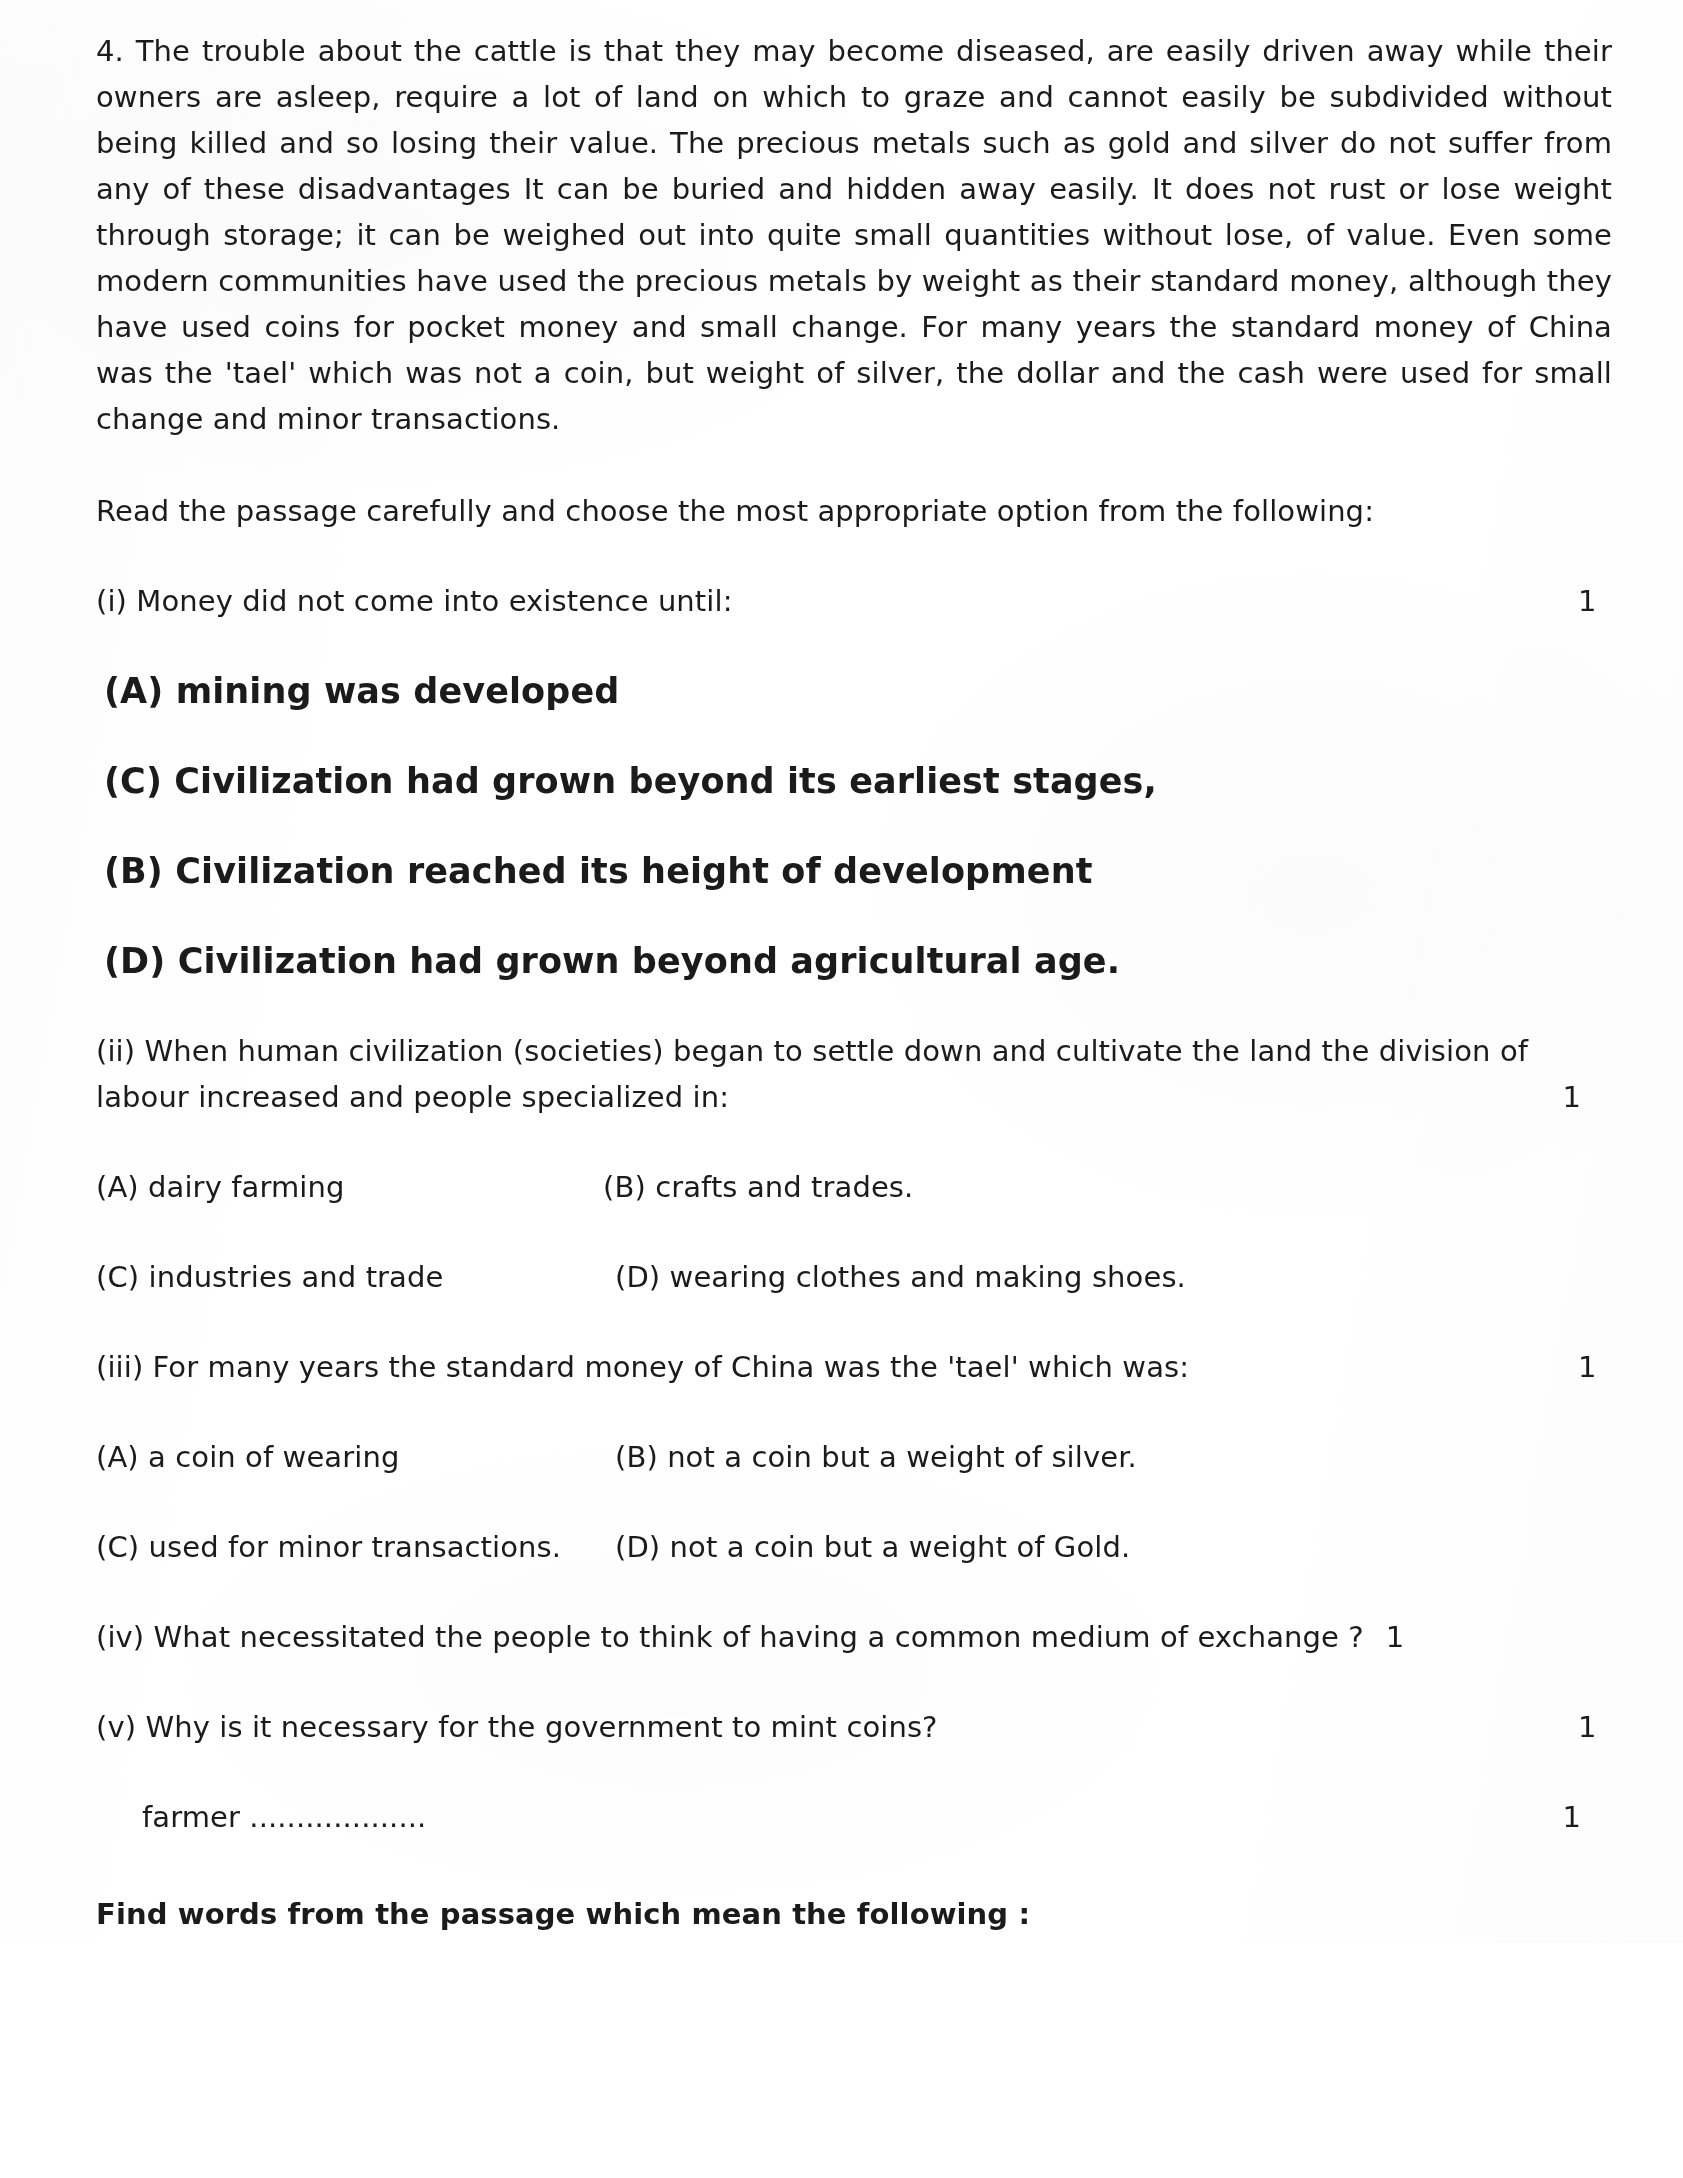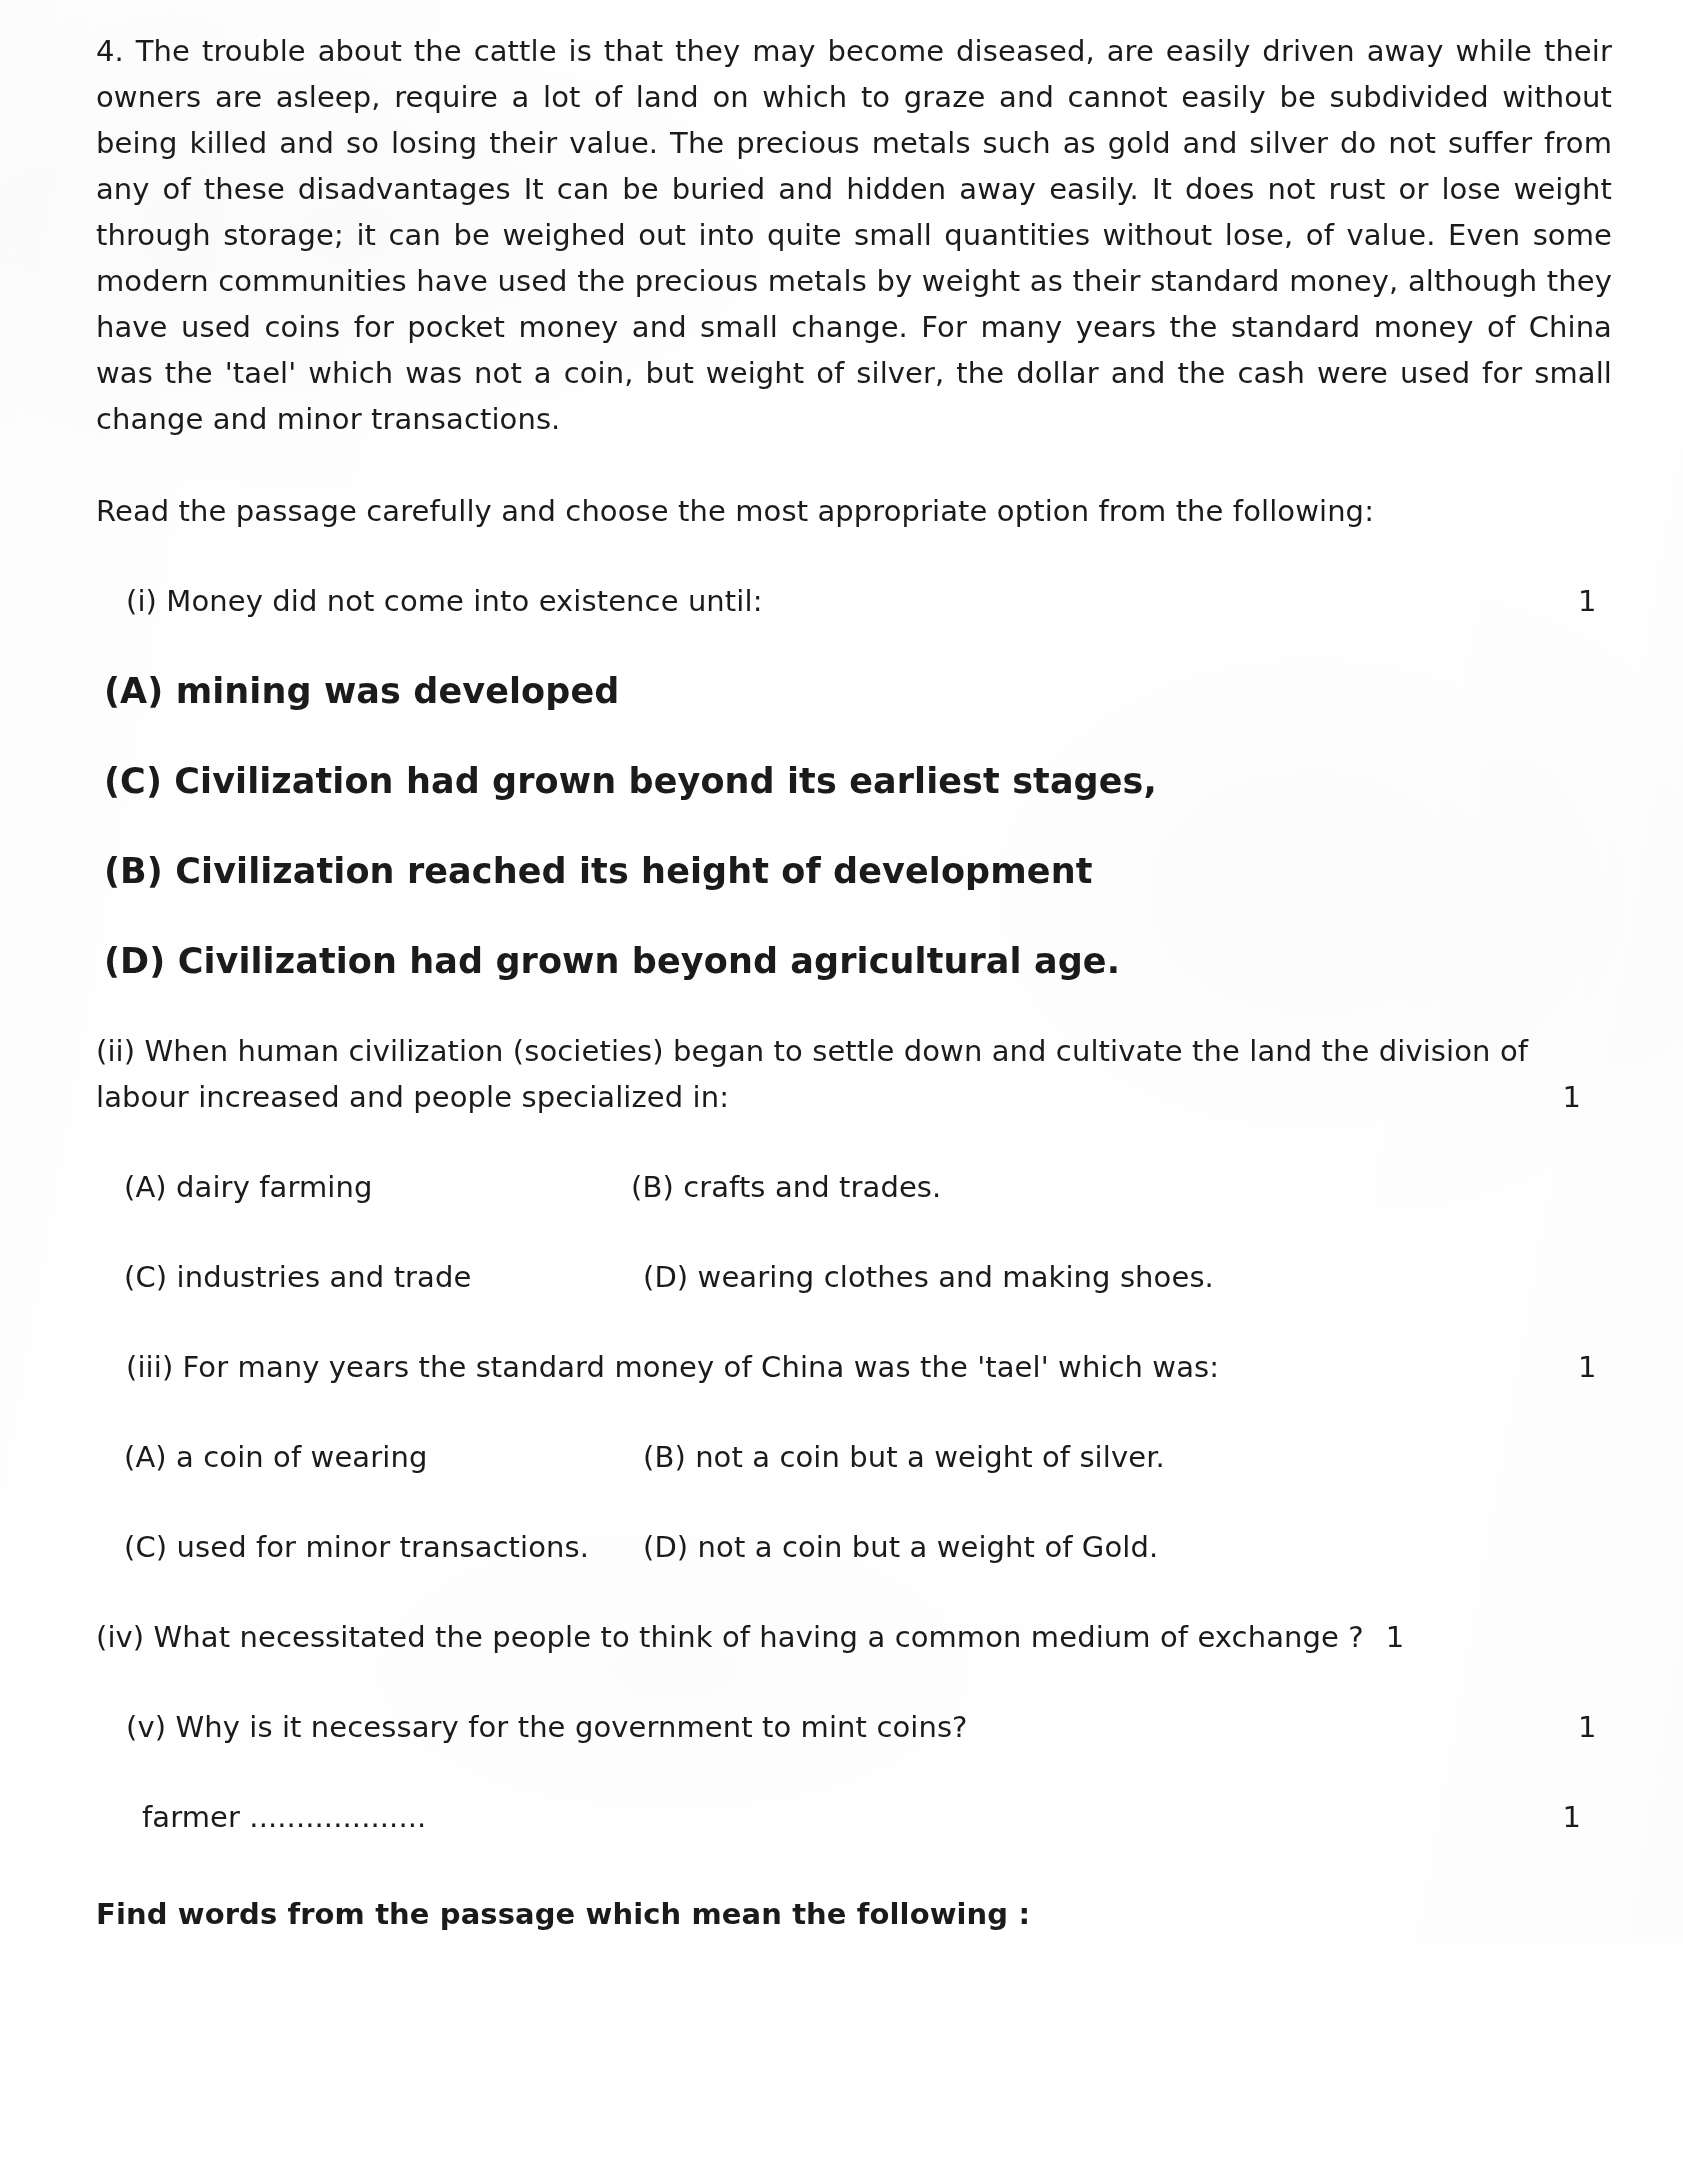--- a/index.html
+++ b/index.html
@@ -62,21 +62,20 @@
     justify-content: space-between;
     font-size: 29px;
     line-height: 46px;
     letter-spacing: 0.1px;
     margin-top: 44px;
     max-width: 1516px;
   }
   .qrow .qtext {
     flex: 0 1 auto;
     padding-right: 18px;
-    margin-left: 30px;
   }
   .qrow .mark {
     flex: 0 0 auto;
     width: 34px;
     text-align: left;
     font-size: 29px;
   }
   
   .qrow-wrap {
     position: relative;
@@ -112,21 +111,21 @@
     font-weight: bold;
   }
   .opt-pair {
     display: flex;
     font-size: 29px;
     line-height: 46px;
     letter-spacing: 0.1px;
     margin-top: 44px;
     max-width: 1516px;
   }
-  .opt-pair .col-a { flex: 0 0 507px; margin-left: 28px; }
+  .opt-pair .col-a { flex: 0 0 507px; }
   .opt-pair .col-b { flex: 0 1 auto; }
   .opt-pair.indent-b .col-a { flex: 0 0 519px; }
 
   .hang {
     position: relative;
     font-size: 29px;
     line-height: 46px;
     letter-spacing: 0.1px;
     margin-top: 44px;
     max-width: 1516px;

